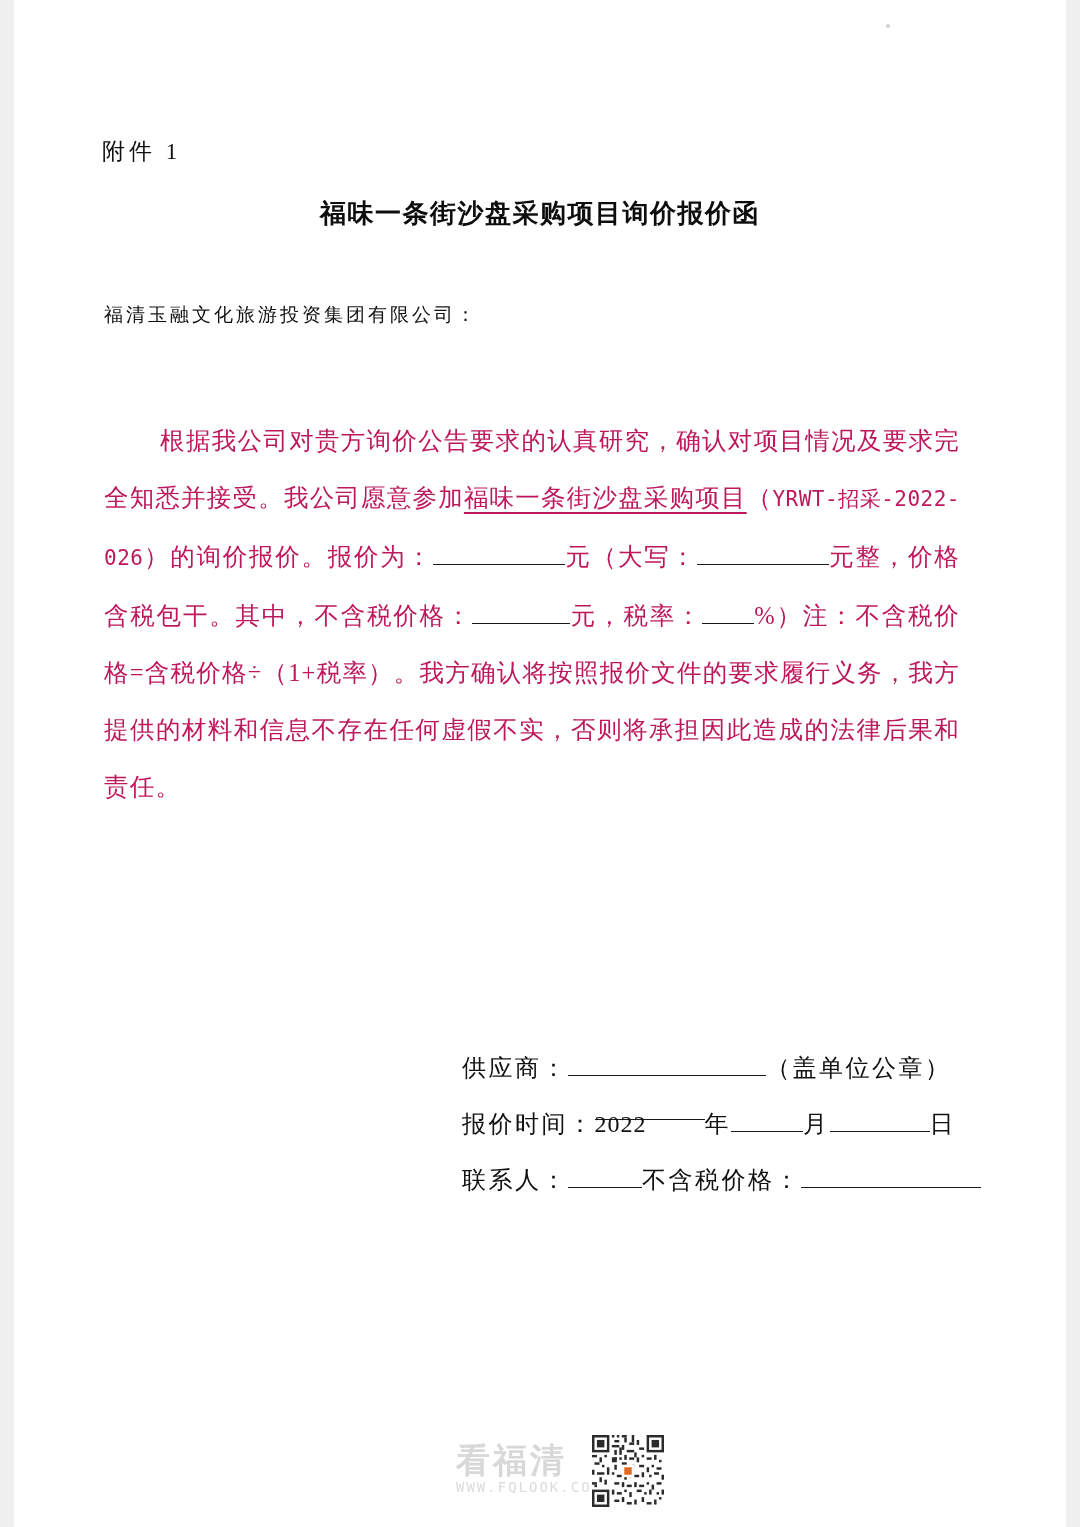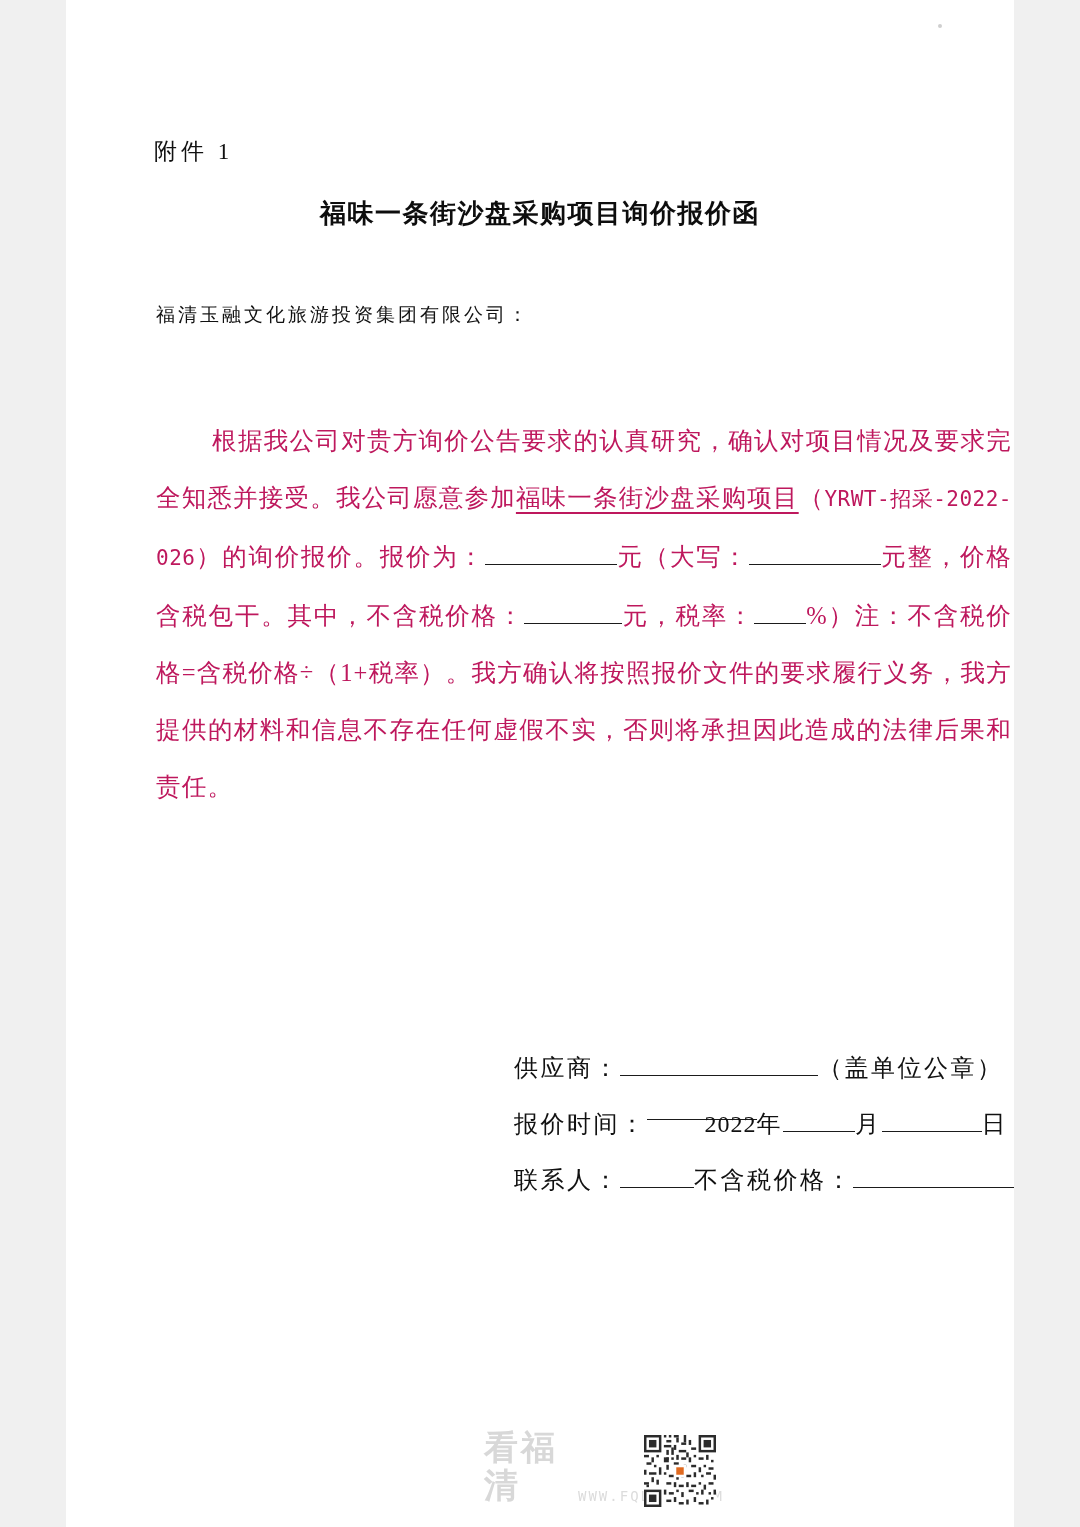--- a/index.html
+++ b/index.html
@@ -2,21 +2,21 @@
 <html lang="zh"><head>
 <meta charset="utf-8">
 <style>
   html, body {
     margin: 0;
     padding: 0;
     background: #f0f0f0;
   }
   .page {
     position: relative;
-    width: 948px;
+    width: 1052px;
     height: 1527px;
     background: #ffffff;
     margin: 0 auto;
     overflow: hidden;
     font-family: "Liberation Serif", "DejaVu Serif", serif;
     color: #1b1b1b;
   }
   .speck {
     position: absolute;
     background: #cfcfcf;
@@ -102,36 +102,36 @@
     color: #111;
   }
   .sign-row { white-space: nowrap; }
   .sblank {
     display: inline-block;
     border-bottom: 1.6px solid #1b1b1b;
     height: 23px;
     vertical-align: baseline;
   }
   .sblank.sup { width: 198px; }
-  .sblank.year { width: 110px; text-align: right; letter-spacing: 1px; }
+  .sblank.year { width: 110px; text-align: left; letter-spacing: 1px; }
   .sblank.mon { width: 72px; }
   .sblank.day { width: 100px; }
   .sblank.person { width: 74px; }
   .sblank.contact { width: 180px; }
 
   .watermark {
     position: absolute;
-    left: 418px;
+    left: 442px;
     top: 1432px;
     width: 240px;
     height: 72px;
     display: flex;
-    flex-direction: row;
+    flex-direction: column;
     justify-content: center;
-    align-items: flex-end;
+    align-items: flex-start;
   }
   .wm-text {
     font-family: "DejaVu Sans", "Liberation Sans", sans-serif;
     font-size: 34px;
     font-weight: bold;
     color: #d8d8d8;
     letter-spacing: 3px;
     line-height: 38px;
   }
   .wm-sub {

